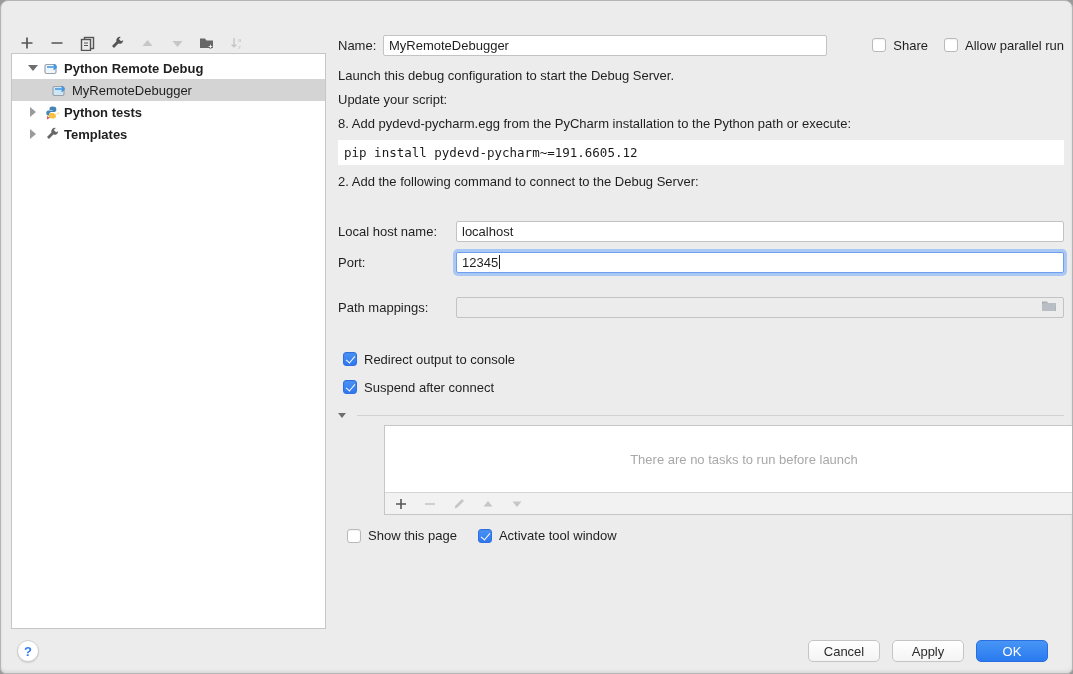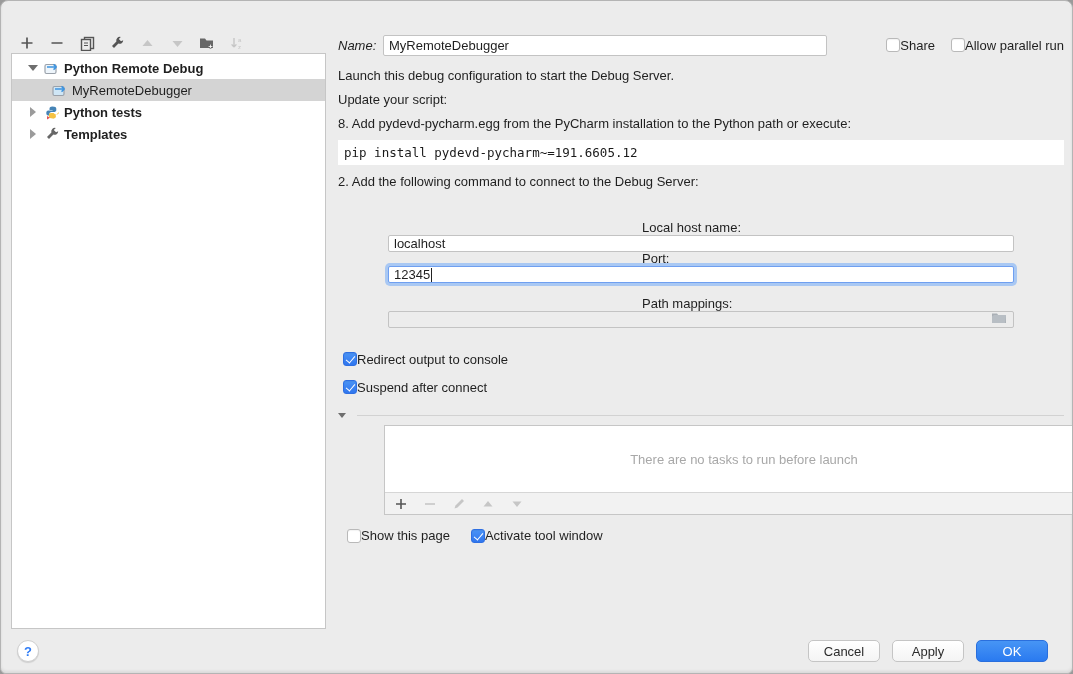--- a/index.html
+++ b/index.html
@@ -27,33 +27,33 @@
   .tri-right { width:0; height:0; border-top:5px solid transparent; border-bottom:5px solid transparent; border-left:6px solid #9b9b9b; }
   .tree-label { font-weight:bold; }
   .tree-row.child { padding-left:40px; }
   .tree-row.child .tree-label { font-weight:normal; }
   .ticon { width:16px; height:16px; display:flex; align-items:center; justify-content:center; }
 
   
   .main { position:absolute; left:337px; top:28px; width:726px; }
   .row { display:flex; align-items:center; }
   .name-row { margin-top:5px; margin-bottom:12px; height:22px; }
-  .name-row label { width:45px;font-style:italic; }
+  .name-row label { width:45px; }
   .name-input { width:444px; height:21px; border:1px solid #c3c3c3; border-radius:2px; background:#fff; padding:0 5px; font-size:13px; font-family:inherit; color:#1f1f1f; }
   .flag-group { margin-left:auto; display:flex; align-items:center; gap:16px; }
-  .cb-wrap { display:flex; align-items:center; }
+  .cb-wrap { display:flex; align-items:center; gap:7px; }
   .checkbox { width:14px; height:14px; border-radius:3px; background:#fff; border:1px solid #b9b9b9; box-shadow:inset 0 1px 1px rgba(0,0,0,.05); flex:0 0 auto; }
   .checkbox.checked { background:linear-gradient(#4a93f5,#3076ee); border:1px solid #2e6fe2; position:relative; }
   .checkbox.checked::after { content:""; position:absolute; left:4px; top:1px; width:4px; height:8px; border:solid #fff; border-width:0 1.8px 1.8px 0; transform:rotate(40deg); }
 
   .txt { margin-bottom:9px; line-height:15px; }
   .code-strip { background:#fff; font-family:"DejaVu Sans Mono","Liberation Mono",monospace; font-size:12.5px; color:#1a1a1a; padding:3px 6px; margin-bottom:9px; line-height:19px; }
   .code-strip.tall { height:50px; }
 
-  .form-row { margin-bottom:9px; height:22px;flex-direction:column; }
+  .form-row { margin-bottom:9px; height:22px; }
   .form-row label { width:118px; flex:0 0 auto; }
   .field { width:626px; height:21px; border:1px solid #c3c3c3; border-radius:2px; background:#fff; padding:0 5px; font-size:13px; font-family:inherit; color:#1f1f1f; }
   .field.focused { border:1px solid #6f9ff0; box-shadow:0 0 0 3px #a9c8f3; display:flex; align-items:center; }
   .caret { display:inline-block; width:1px; height:14px; background:#222; margin-left:1px; }
   .field.disabled { background:#ececec; display:flex; align-items:center; justify-content:flex-end; padding-right:6px; }
   .gap28 { height:22px; }
   .gap20 { height:14px; }
   .gap30 { height:24px; }
 
   .cb-row { margin-bottom:12px; height:16px; padding-left:5px; }

